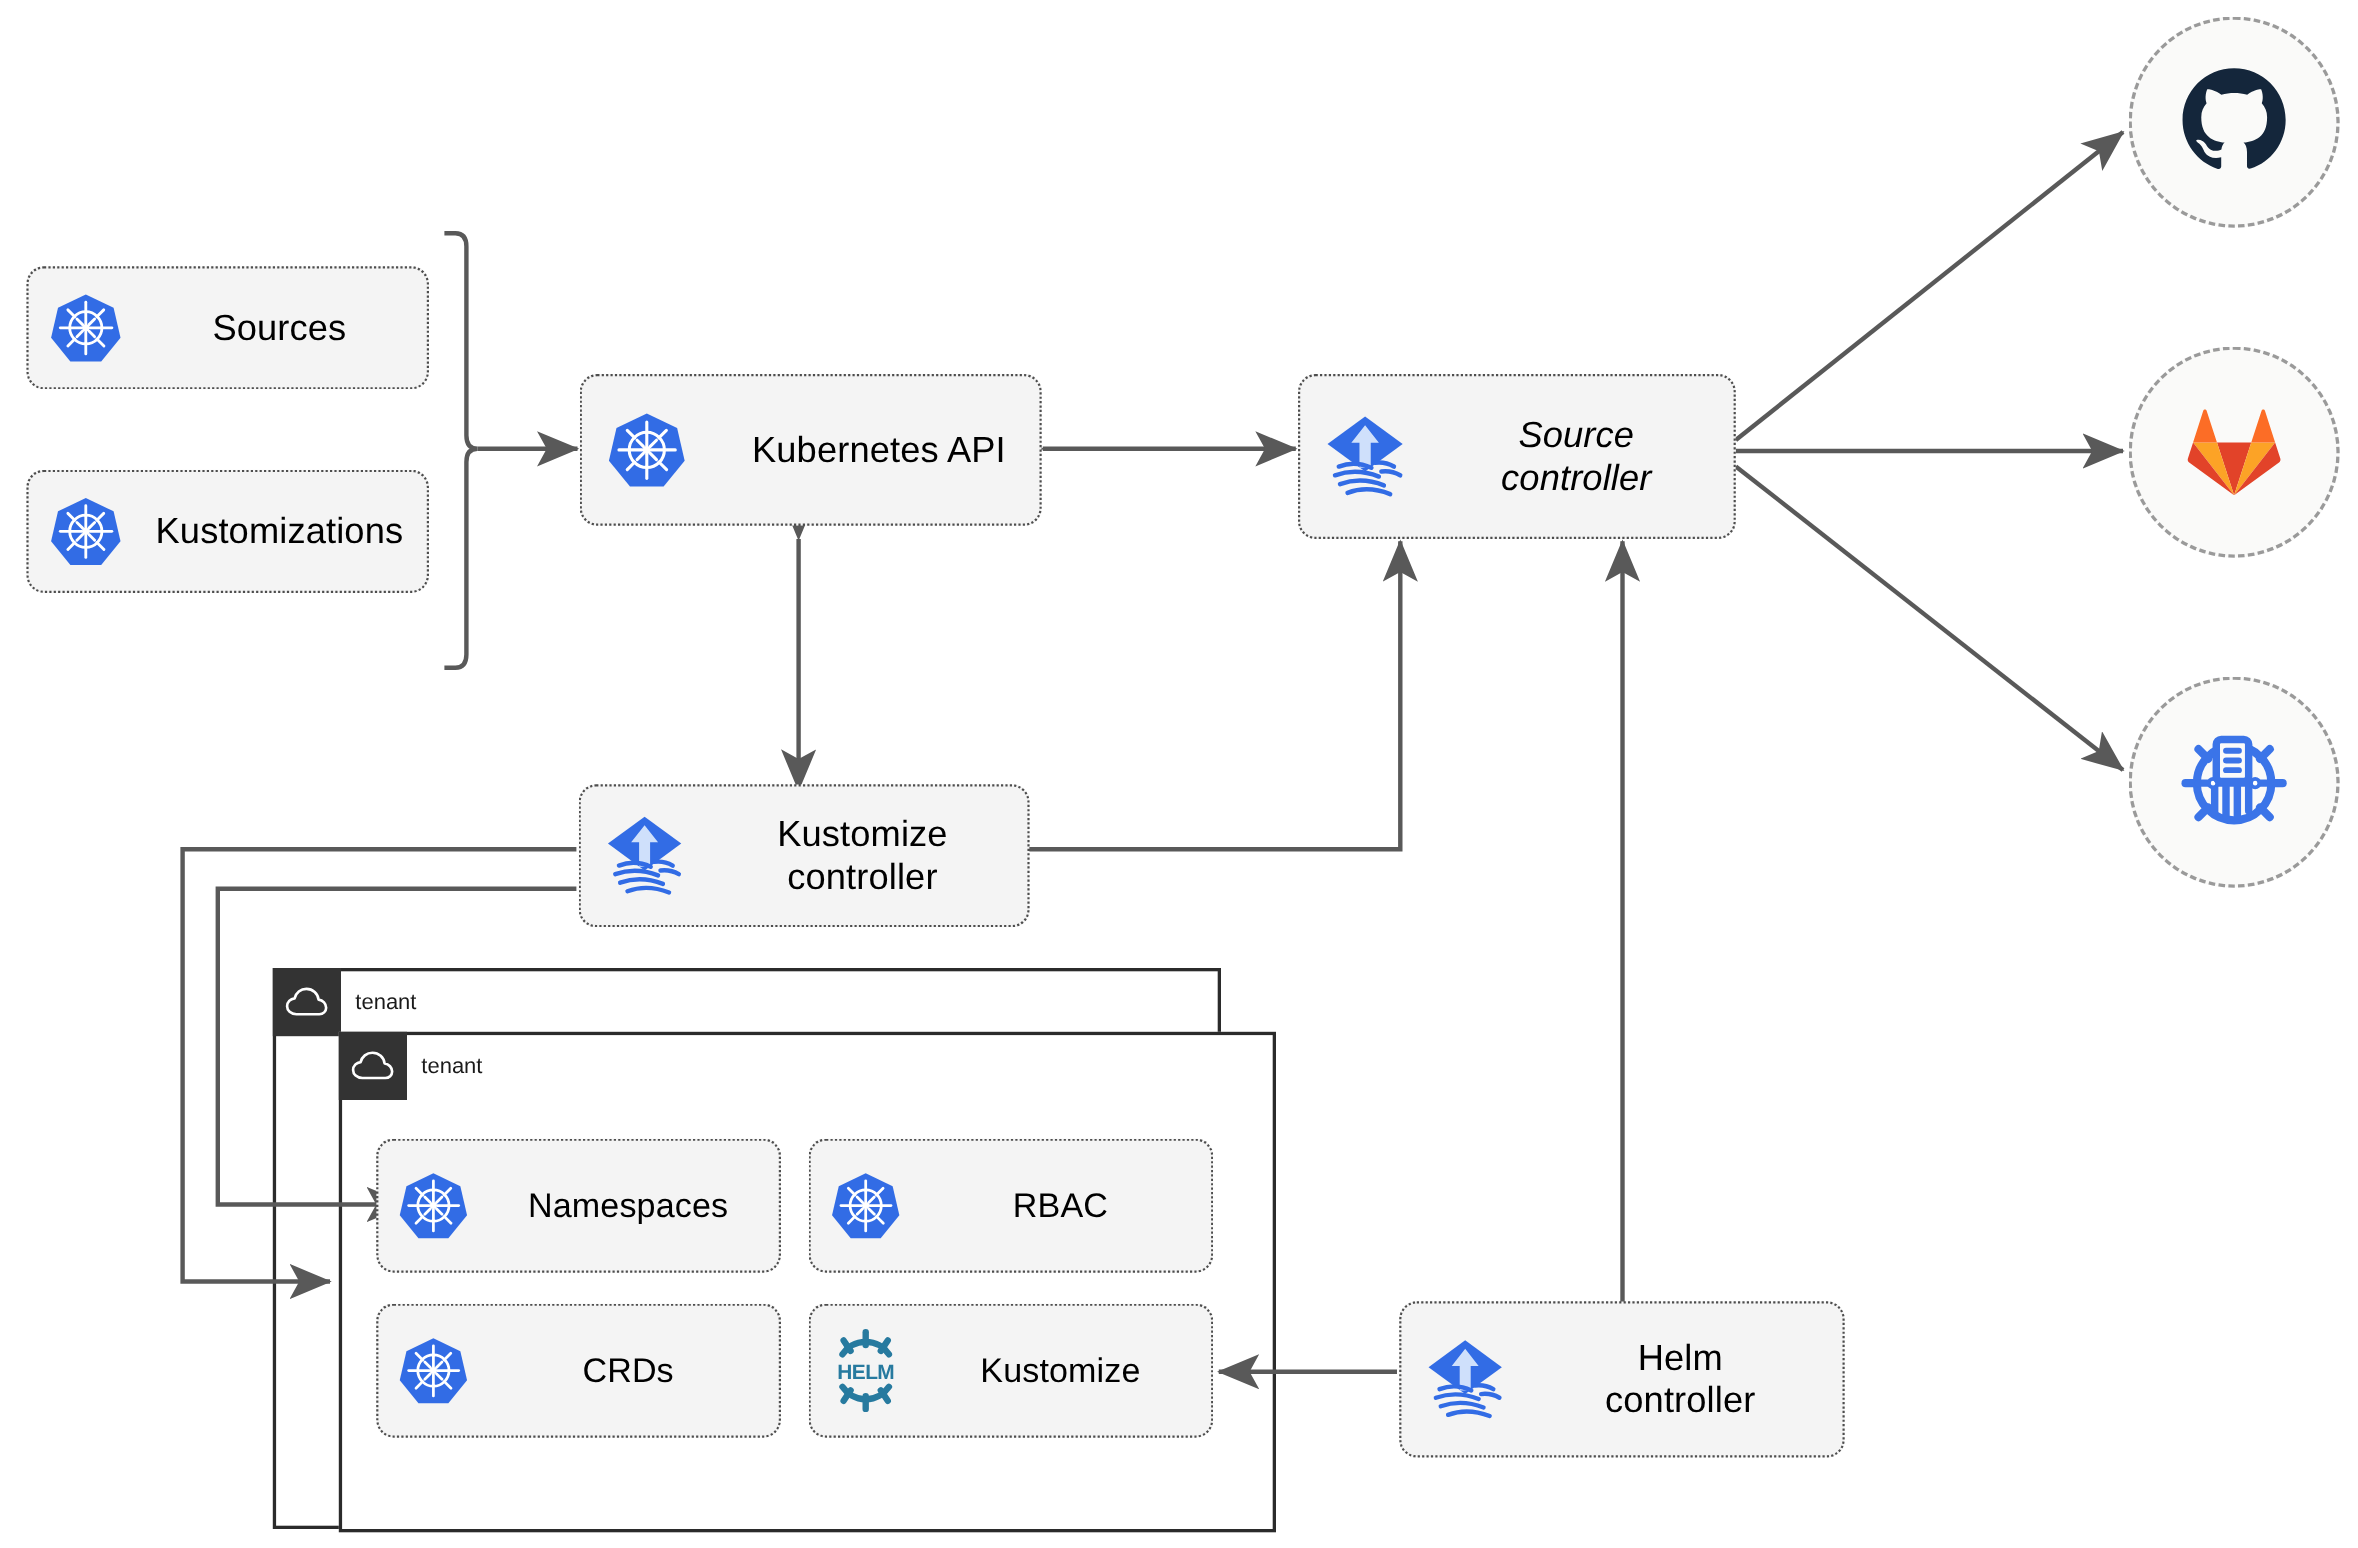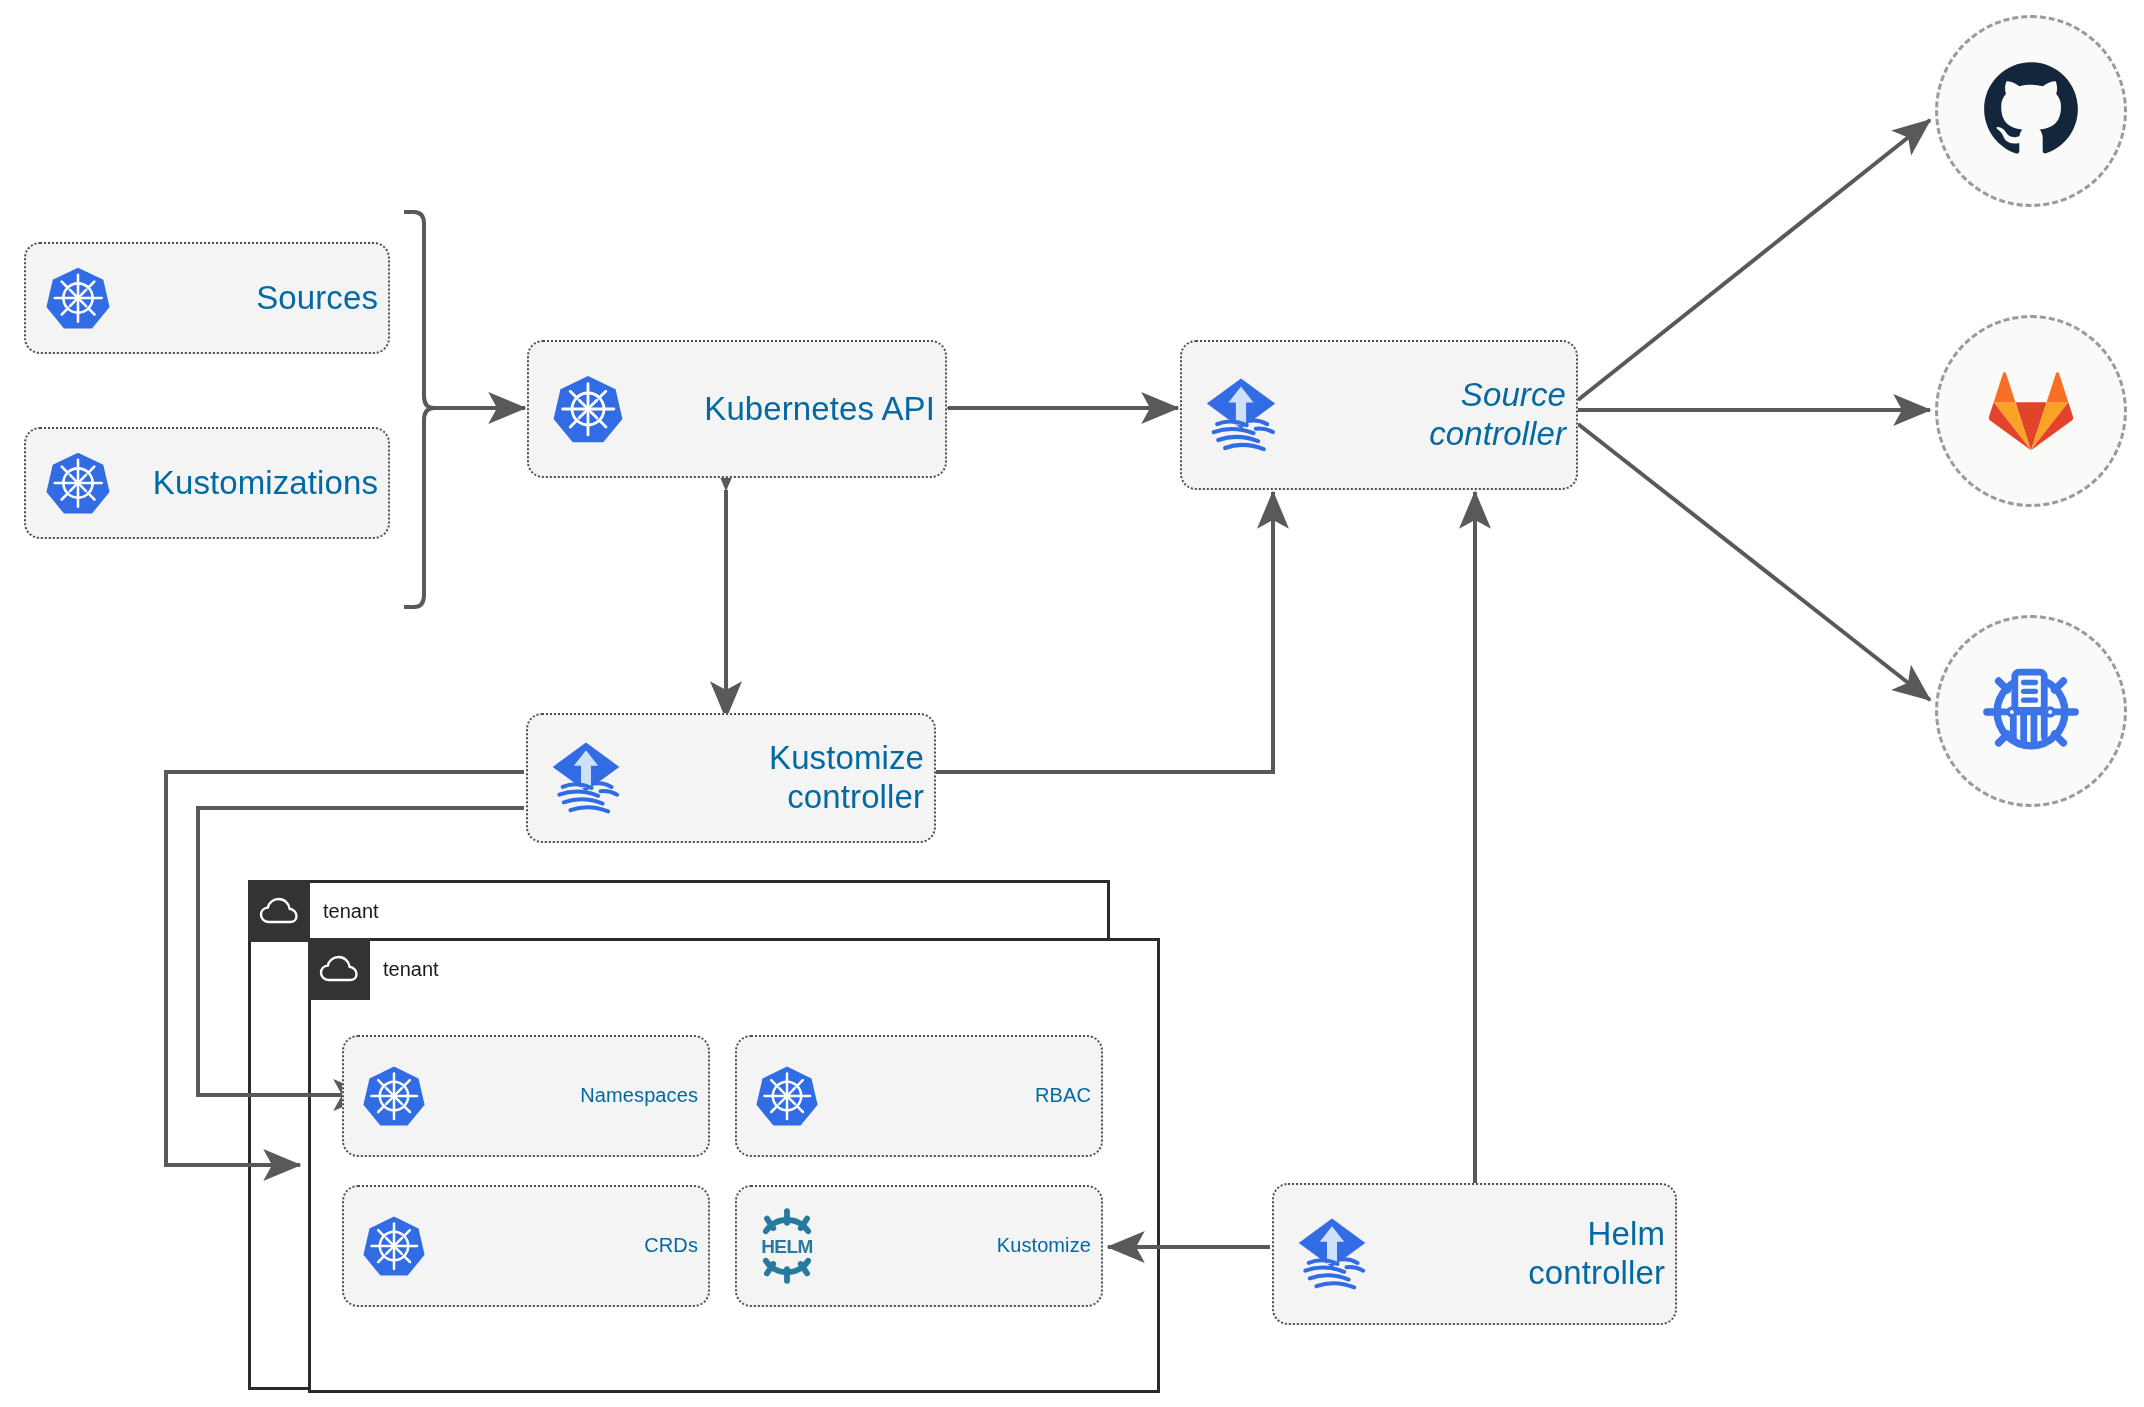--- a/index.html
+++ b/index.html
@@ -26,29 +26,29 @@
     z-index:5;
   }
   .card .ico{
     flex:0 0 auto;
     display:flex;
     align-items:center;
     justify-content:center;
   }
   .card .lbl{
     flex:1 1 auto;
-    text-align:right;
-    color:#0369a1;
+    text-align:center;
+    color:#000000;
     font-size:33px;
     line-height:1.18;
     letter-spacing:.1px;
     white-space:pre-line;
     padding-right:10px;
   }
-  .card.sm .lbl{font-size:20px;}
+  .card.sm .lbl{font-size:31px;}
   
   .circle{
     position:absolute;
     box-sizing:border-box;
     border:3px dashed #9a9a9a;
     border-radius:50%;
     background:#fafaf9;
     display:flex;
     align-items:center;
     justify-content:center;

